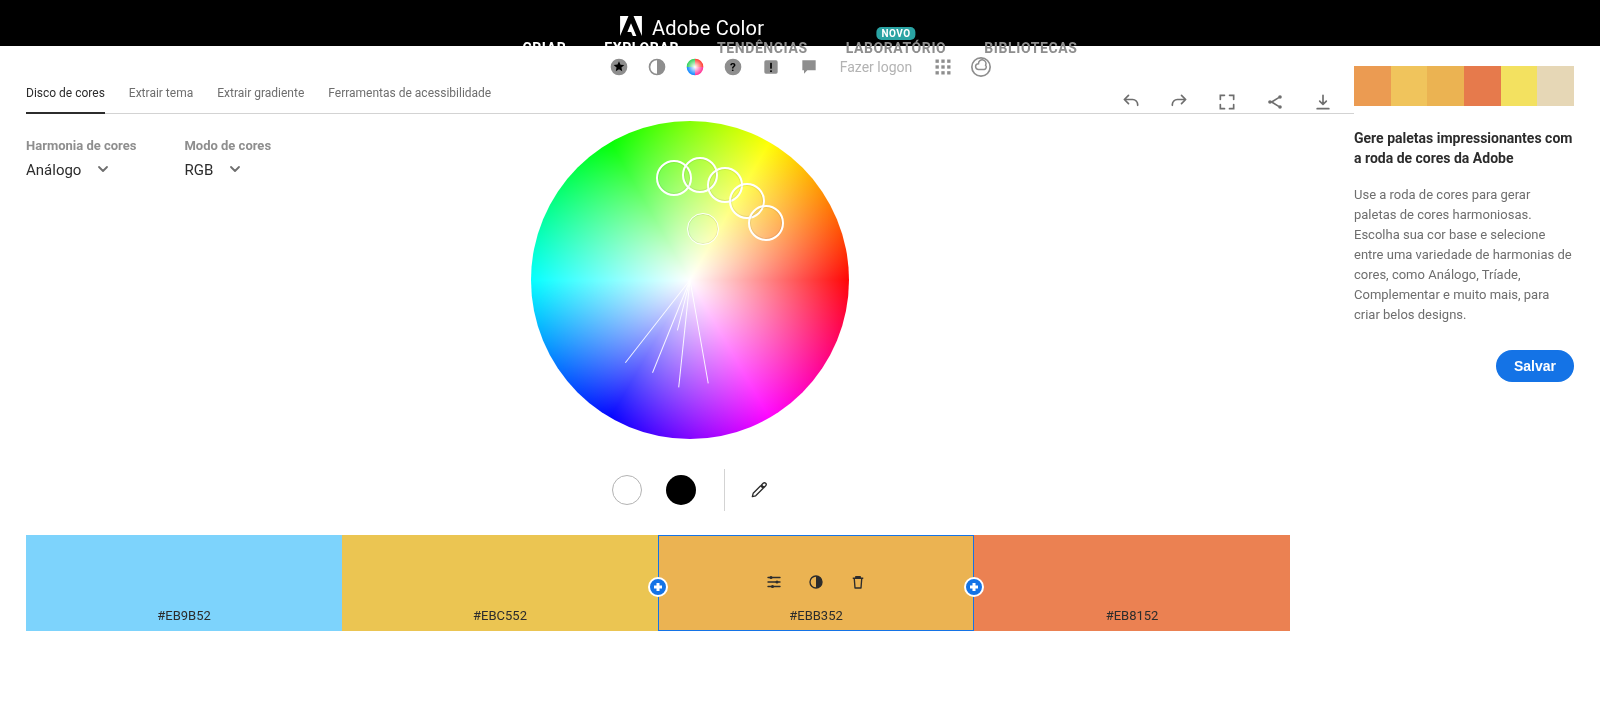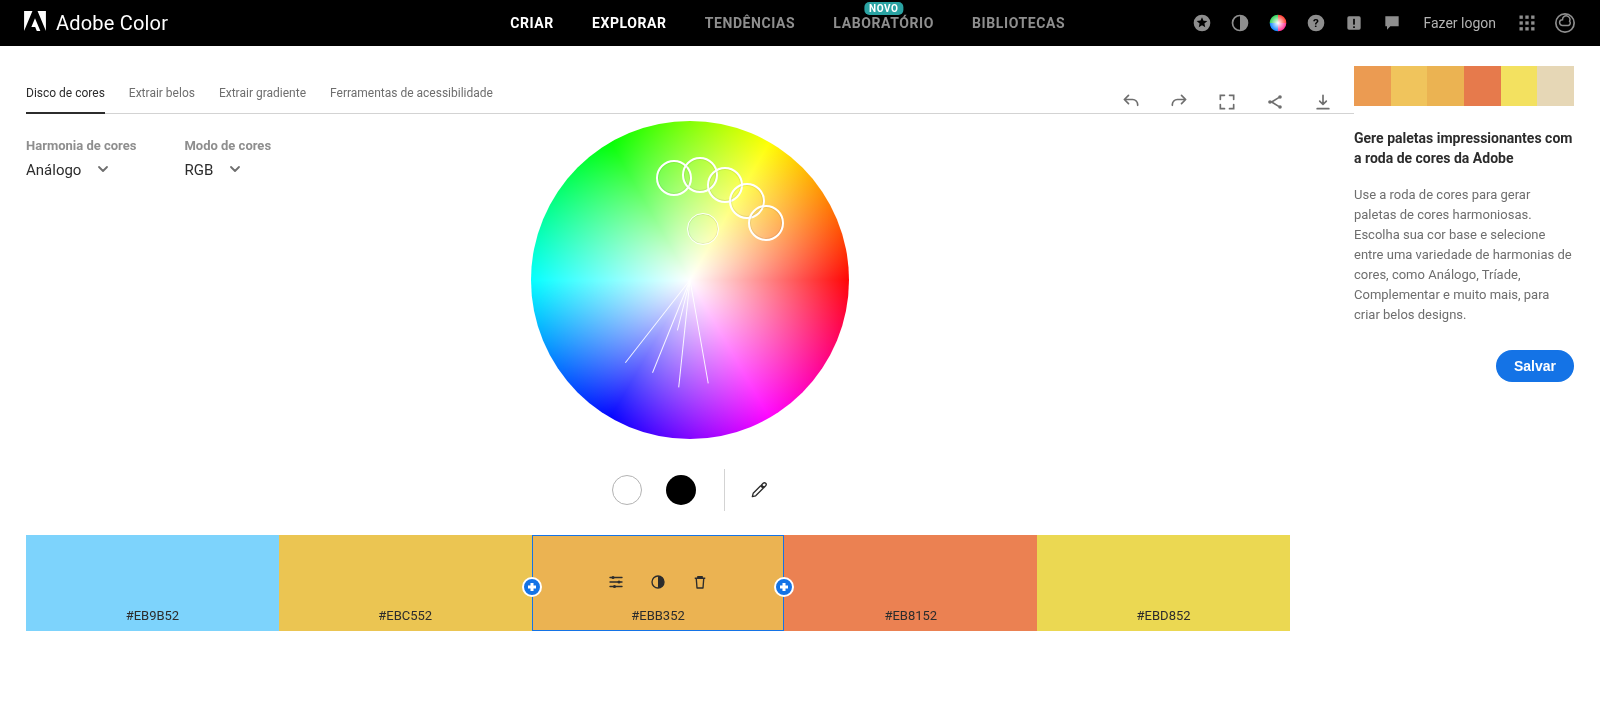--- a/index.html
+++ b/index.html
@@ -9,21 +9,21 @@
     --text:#2c2c2c;
     --text-light:#505050;
     --blue:#1473e6;
     --tab-border:#d3d3d3;
   }
   *{box-sizing:border-box;}
   html,body{margin:0;padding:0;font-family:"Adobe Clean",-apple-system,BlinkMacSystemFont,"Segoe UI",Roboto,Helvetica,Arial,sans-serif;font-size:14px;color:var(--text);}
   body{width:1600px;background:#fff;}
 
   
-  .topbar{height:46px;background:var(--black);color:#fff;display:flex;align-items:center;padding:16px 24px;font-size:15px;}
+  .topbar{height:46px;background:var(--black);color:#fff;display:flex;align-items:center;padding:16px 24px;font-size:15px;flex-direction:column;}
   .brand{display:flex;align-items:center;gap:10px;width:360px;}
   .brand svg{flex-shrink:0;}
   .brand-name{font-size:20px;font-weight:400;letter-spacing:.2px;}
   .topnav{display:flex;gap:38px;align-items:center;justify-content:center;flex:1;}
   .topnav-item{font-size:14px;font-weight:700;color:var(--gray);letter-spacing:.6px;cursor:pointer;text-transform:uppercase;position:relative;}
   .topnav-item.active{color:#fff;}
   .badge-nav{position:absolute;top:-13px;left:50%;transform:translateX(-50%);background:#2aa3a3;color:#fff;font-size:10px;font-weight:700;letter-spacing:.5px;border-radius:5px;padding:1px 5px;}
   .topicons{display:flex;gap:16px;align-items:center;}
   .topicon{width:22px;height:22px;display:flex;align-items:center;justify-content:center;cursor:pointer;}
   .topicon svg{width:20px;height:20px;}
@@ -180,21 +180,21 @@
         </svg>
       </span>
   </div>
 </div>
 
 <div class="page">
   <div class="main">
 
     <div class="tabs">
       <div class="tab active">Disco de cores</div>
-      <div class="tab">Extrair belos</div>
+      <div class="tab">Extrair tema</div>
       <div class="tab">Extrair gradiente</div>
       <div class="tab">Ferramentas de acessibilidade</div>
       <div class="tabs-right">
         <span class="ticon">
             <svg viewBox="0 0 24 24">
               <path d="M9 14l-5-5 5-5M4 9h10a6 6 0 016 6v1" stroke-linecap="round" stroke-linejoin="round"></path>
             </svg>
           </span>
         <span class="ticon">
             <svg viewBox="0 0 24 24">
@@ -299,23 +299,20 @@
         </div>
         <div class="addbtn right">
             <svg viewBox="0 0 10 10">
               <path d="M5 1v8M1 5h8"></path>
             </svg>
           </div>
         <span>#EBB352</span>
       </div>
       <div class="sw" style="background:#EB8152">
         <span>#EB8152</span>
-      </div>
-      <div class="sw" style="background:#EBD852">
-        <span>#EBD852</span>
       </div>
     </div>
   </div>
 
   <div class="side">
     <div class="mini-swatches">
         <div style="background: rgb(235, 155, 82);"></div>
         <div style="background: rgb(240, 196, 92);"></div>
         <div style="background: rgb(235, 179, 82);"></div>
         <div style="background: rgb(230, 122, 76);"></div>

